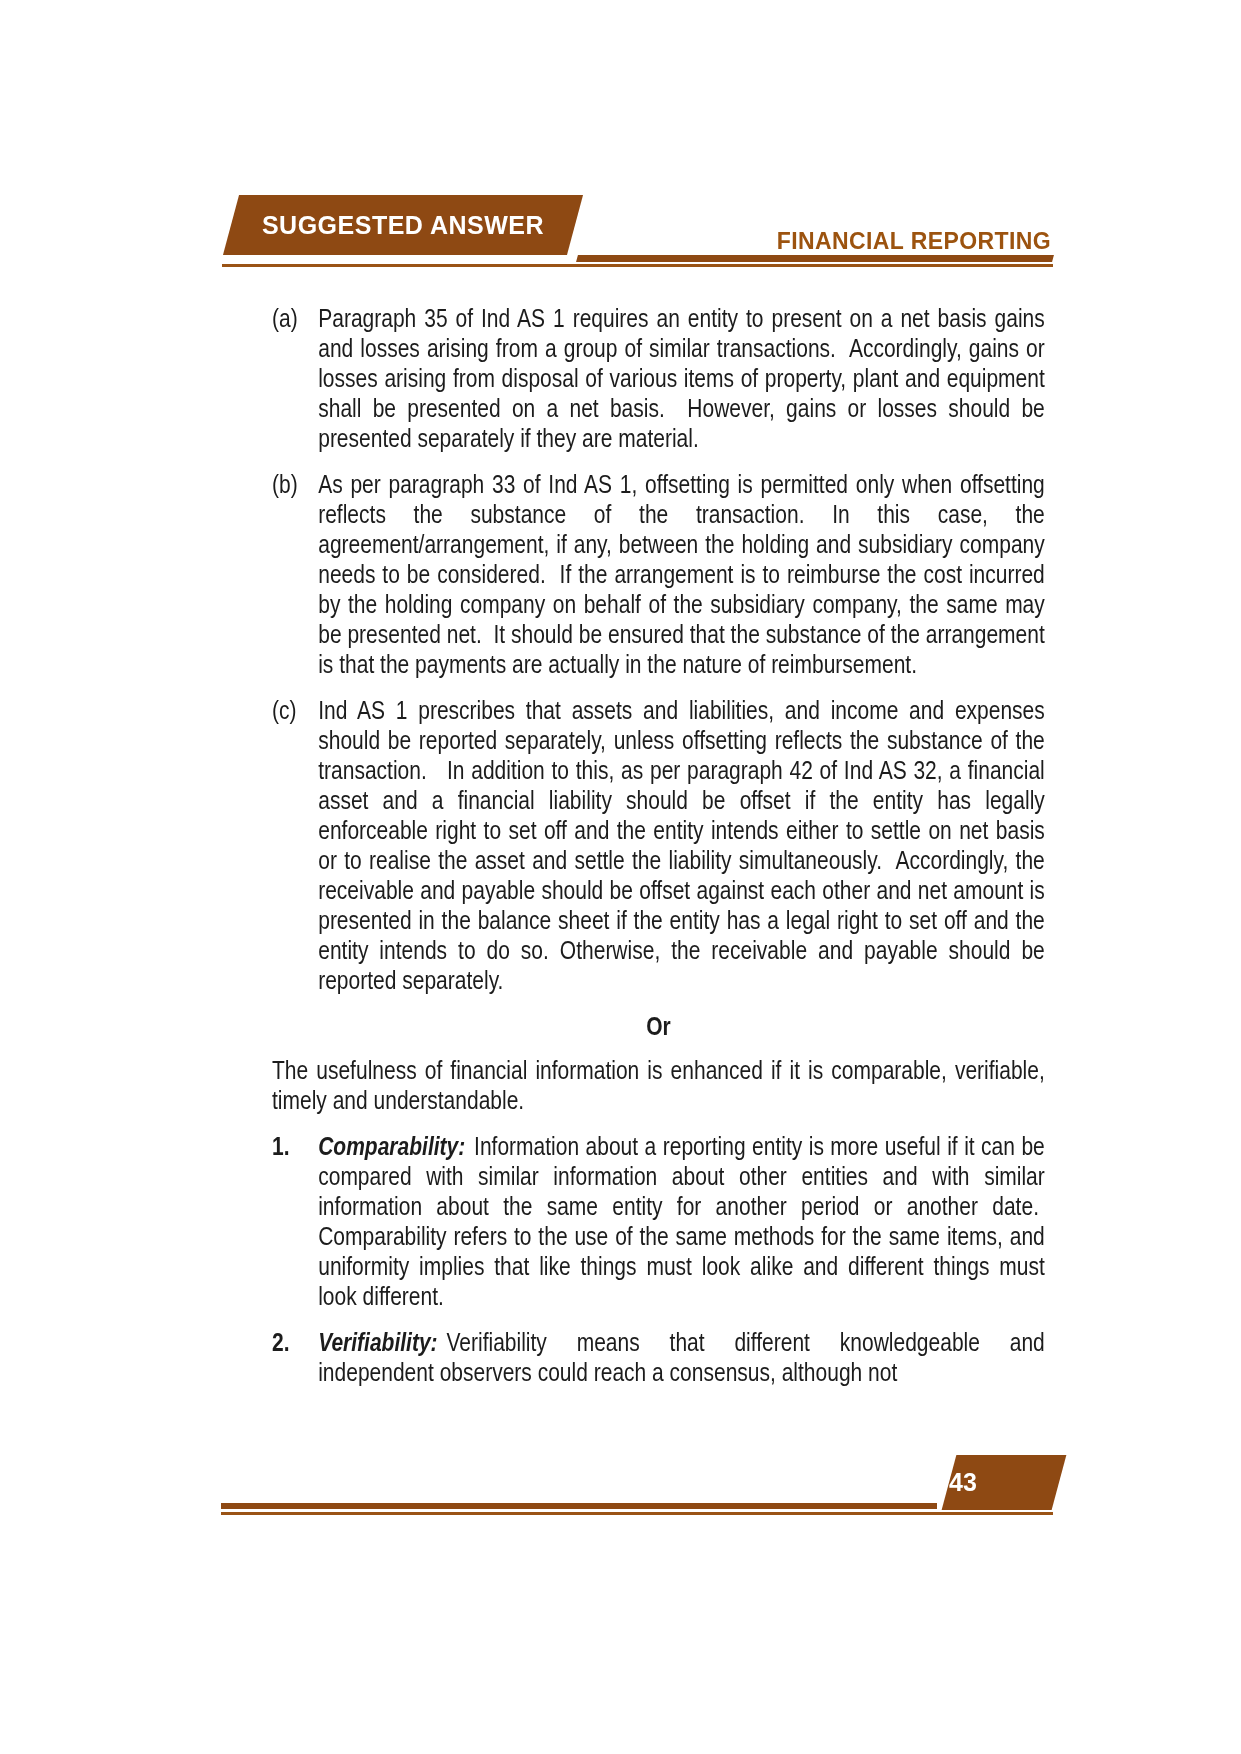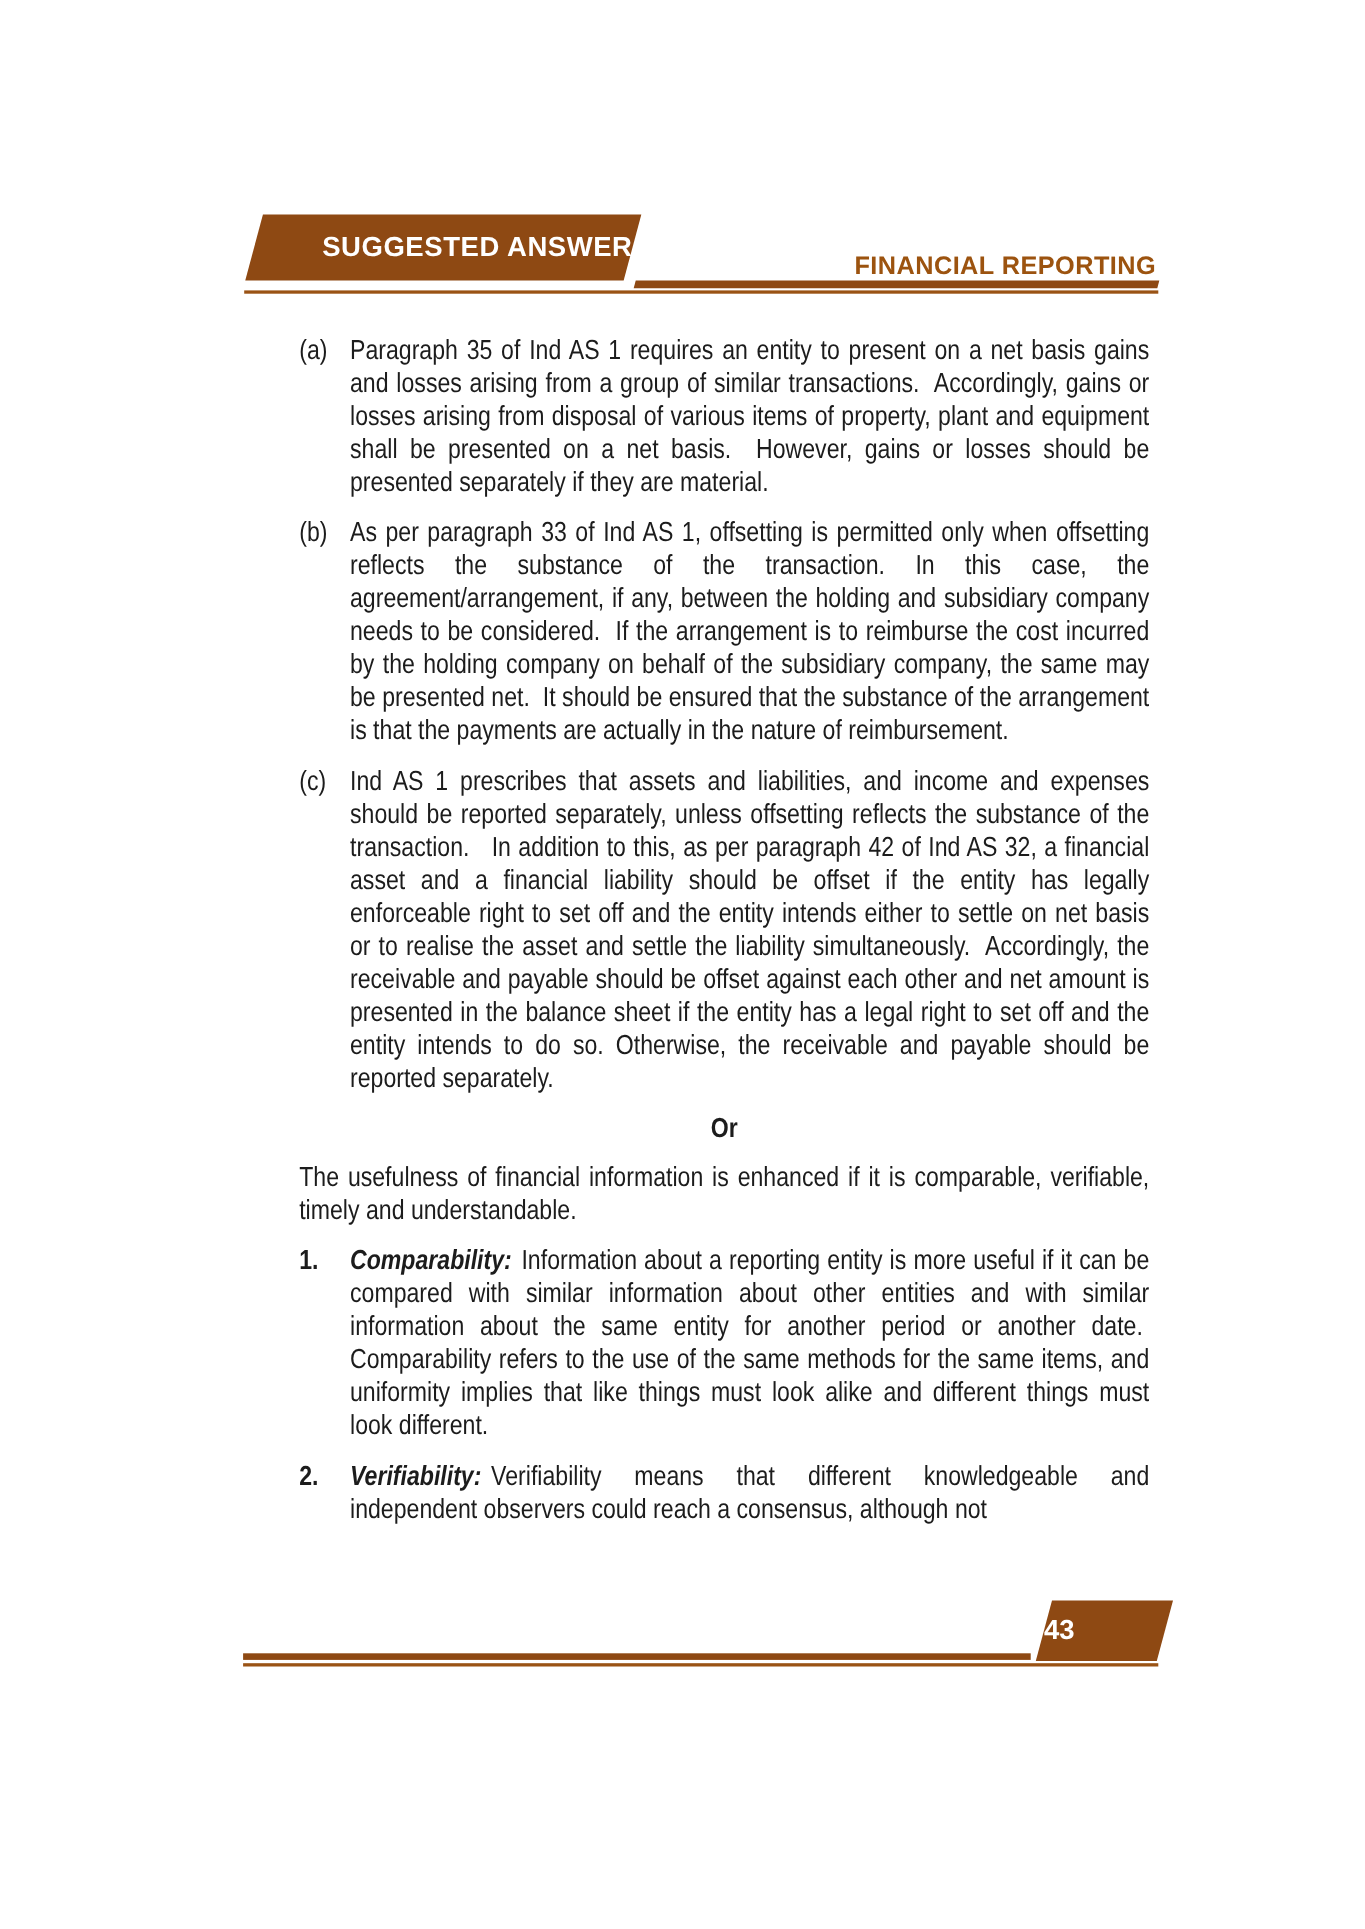--- a/index.html
+++ b/index.html
@@ -21,21 +21,21 @@
     left: 231px; top: 195px;
     width: 344px; height: 60px;
     background: #8E4913;
     transform: skewX(-15deg);
   }
   .banner-text {
     position: absolute;
     left: 231px; top: 195px;
     width: 344px; height: 60px;
     line-height: 60px;
-    text-align: right;
+    text-align: center;
     color: #ffffff;
     font-size: 25px;
     font-weight: bold;
     letter-spacing: 0.5px;
   }
   .report-title {
     position: absolute;
     right: 190px; top: 228px;
     color: #9C530F;
     font-size: 23px;

